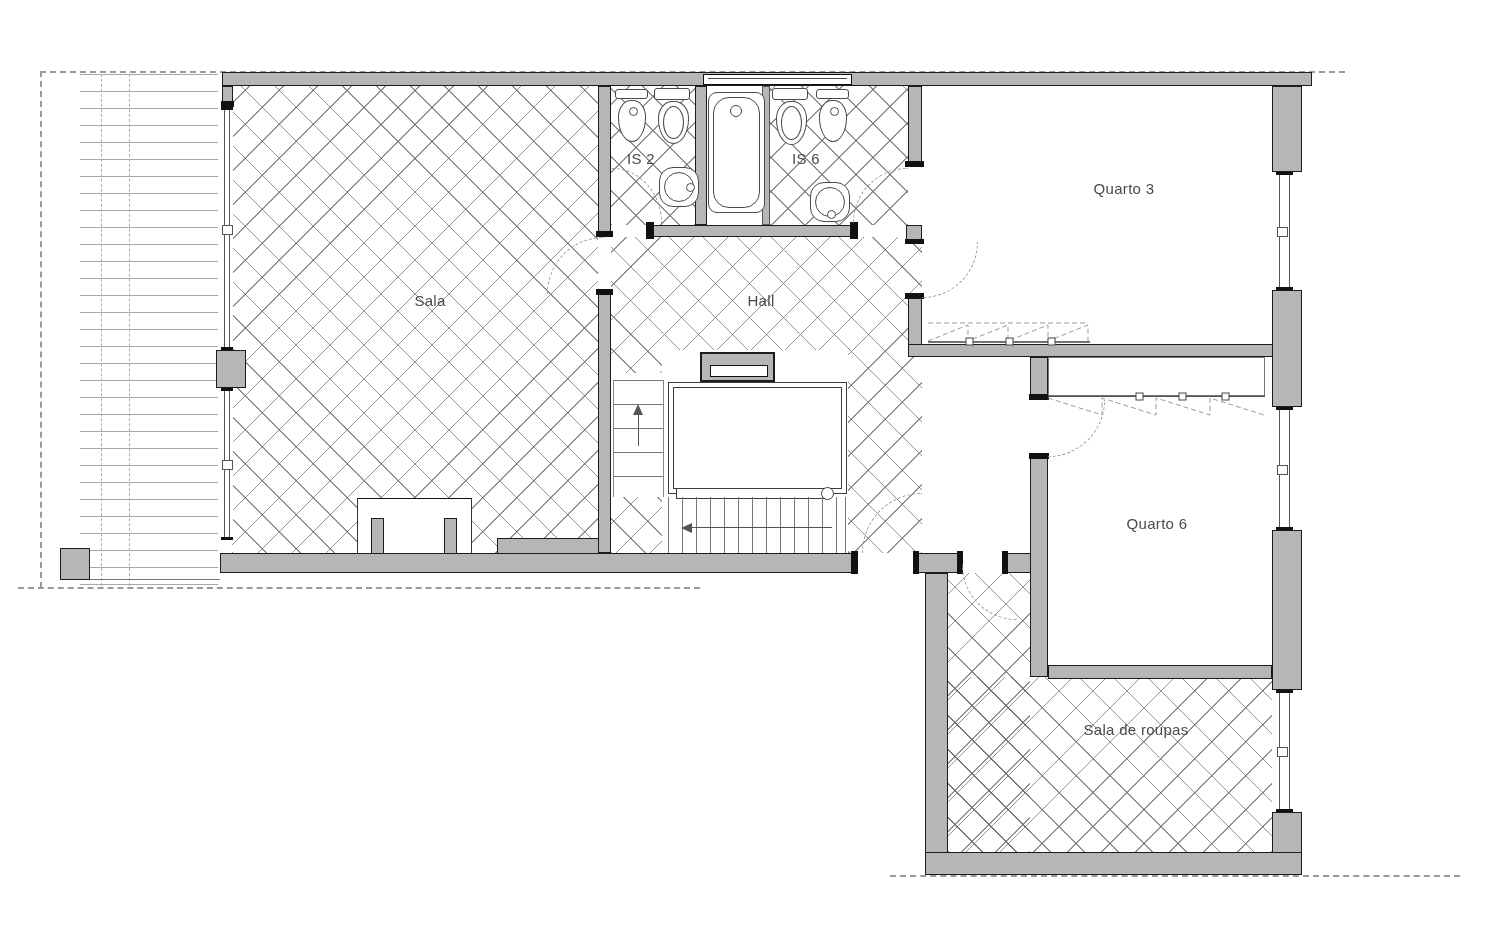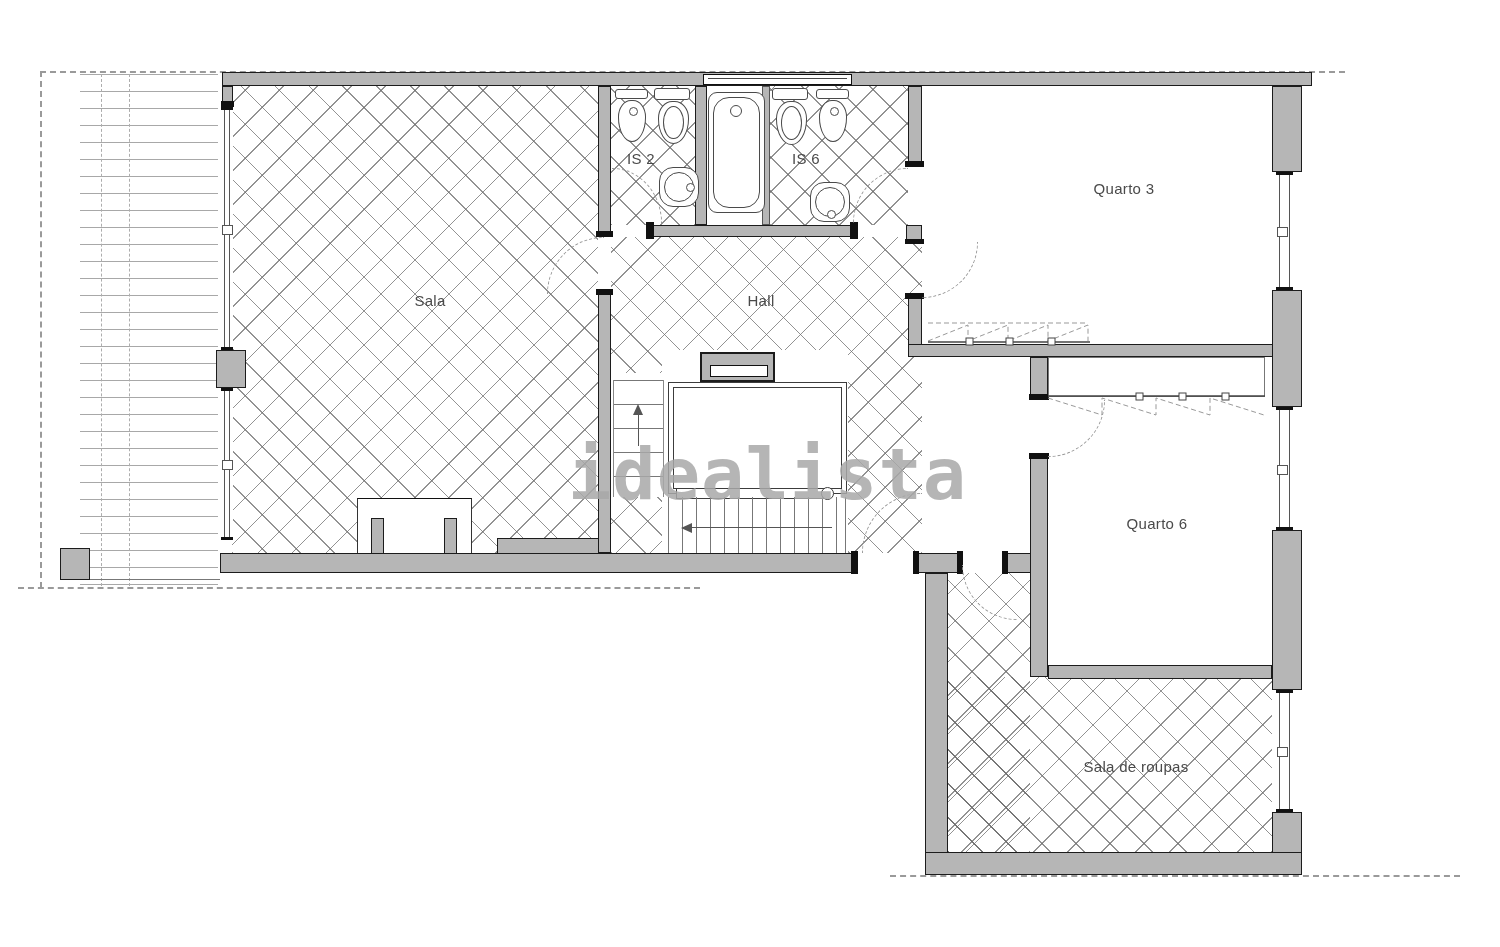--- a/index.html
+++ b/index.html
@@ -227,17 +227,16 @@
     <div class="seat" style="border-radius:50%;"></div>
       <div class="dot" style="left:16px;bottom:2px;"></div>
   </div>
 
   <div class="rlabel" style="left:430px;top:300px;">Sala</div>
   <div class="rlabel" style="left:641px;top:158px;">IS 2</div>
   <div class="rlabel" style="left:806px;top:158px;">IS 6</div>
   <div class="rlabel" style="left:761px;top:300px;">Hall</div>
   <div class="rlabel" style="left:1124px;top:188px;">Quarto 3</div>
   <div class="rlabel" style="left:1157px;top:523px;">Quarto 6</div>
-  <div class="rlabel" style="left:1136px;top:766px;text-align:right;">Sala de roupas</div>
-
-  <div class="watermark" style="left:568px;top:432px;">idealista</div>
+  <div class="rlabel" style="left:1136px;top:729px;text-align:right;">Sala de roupas</div>
+
 
 </div>
 
 </body></html>

